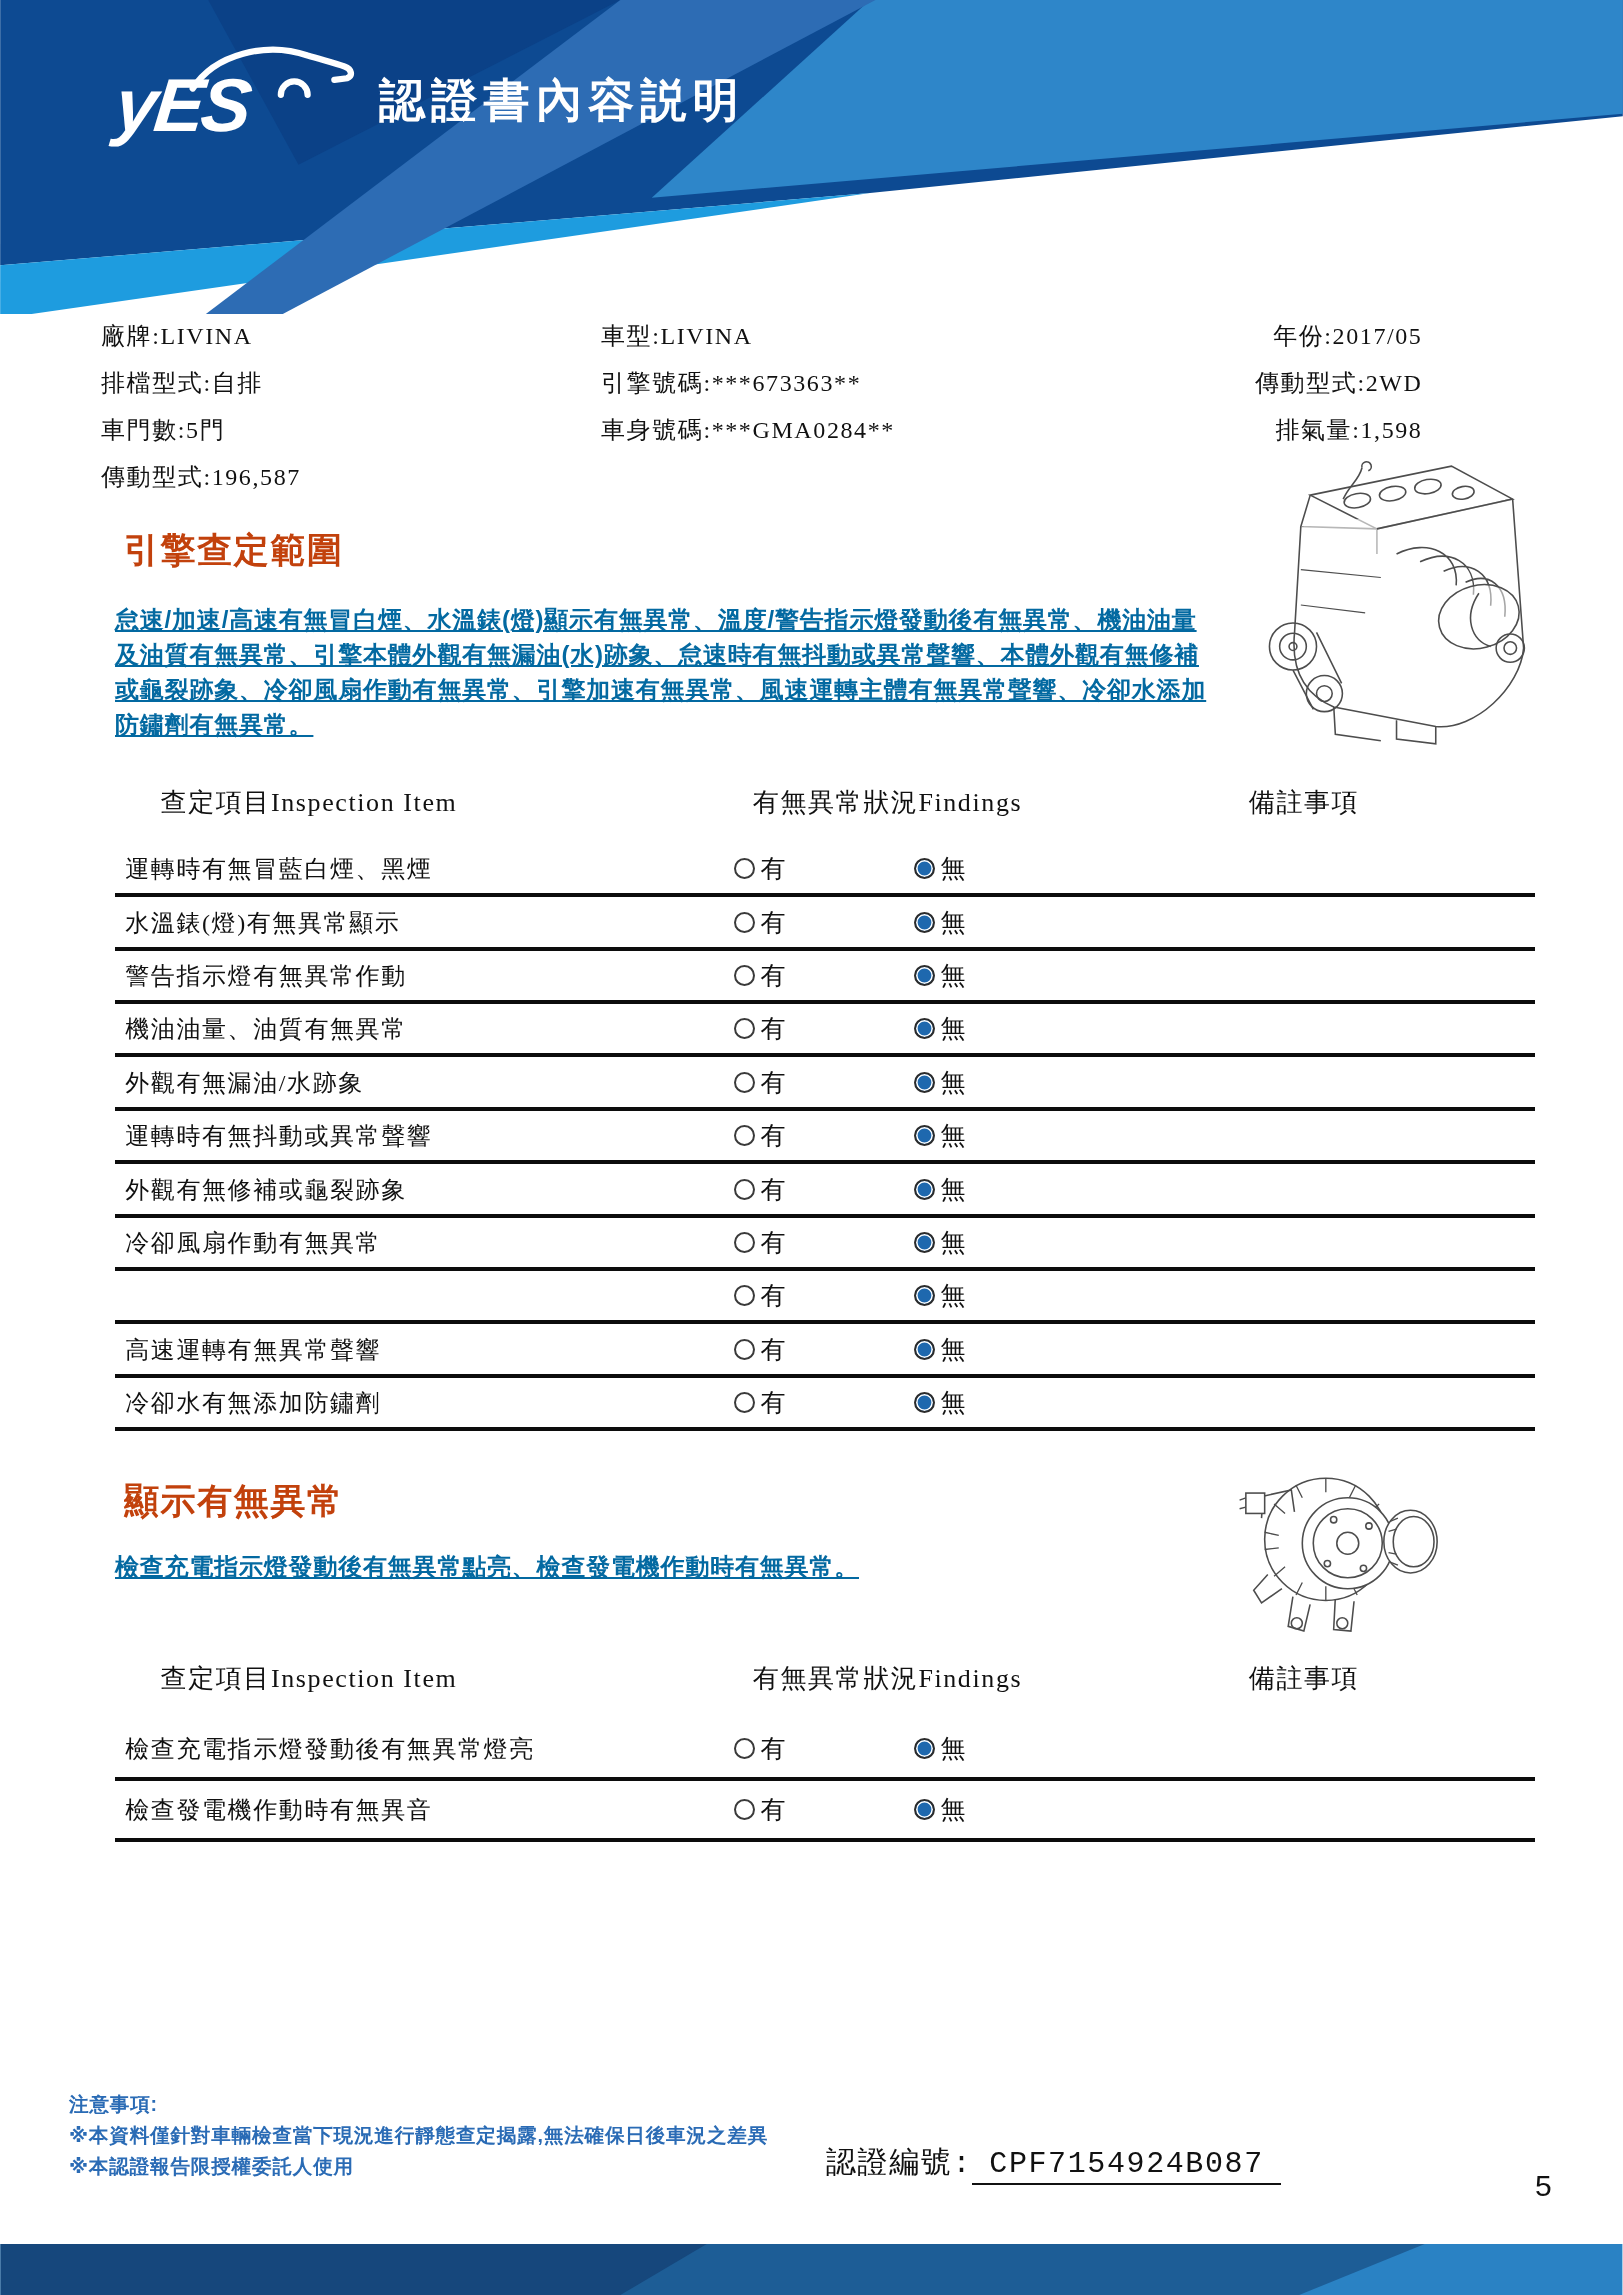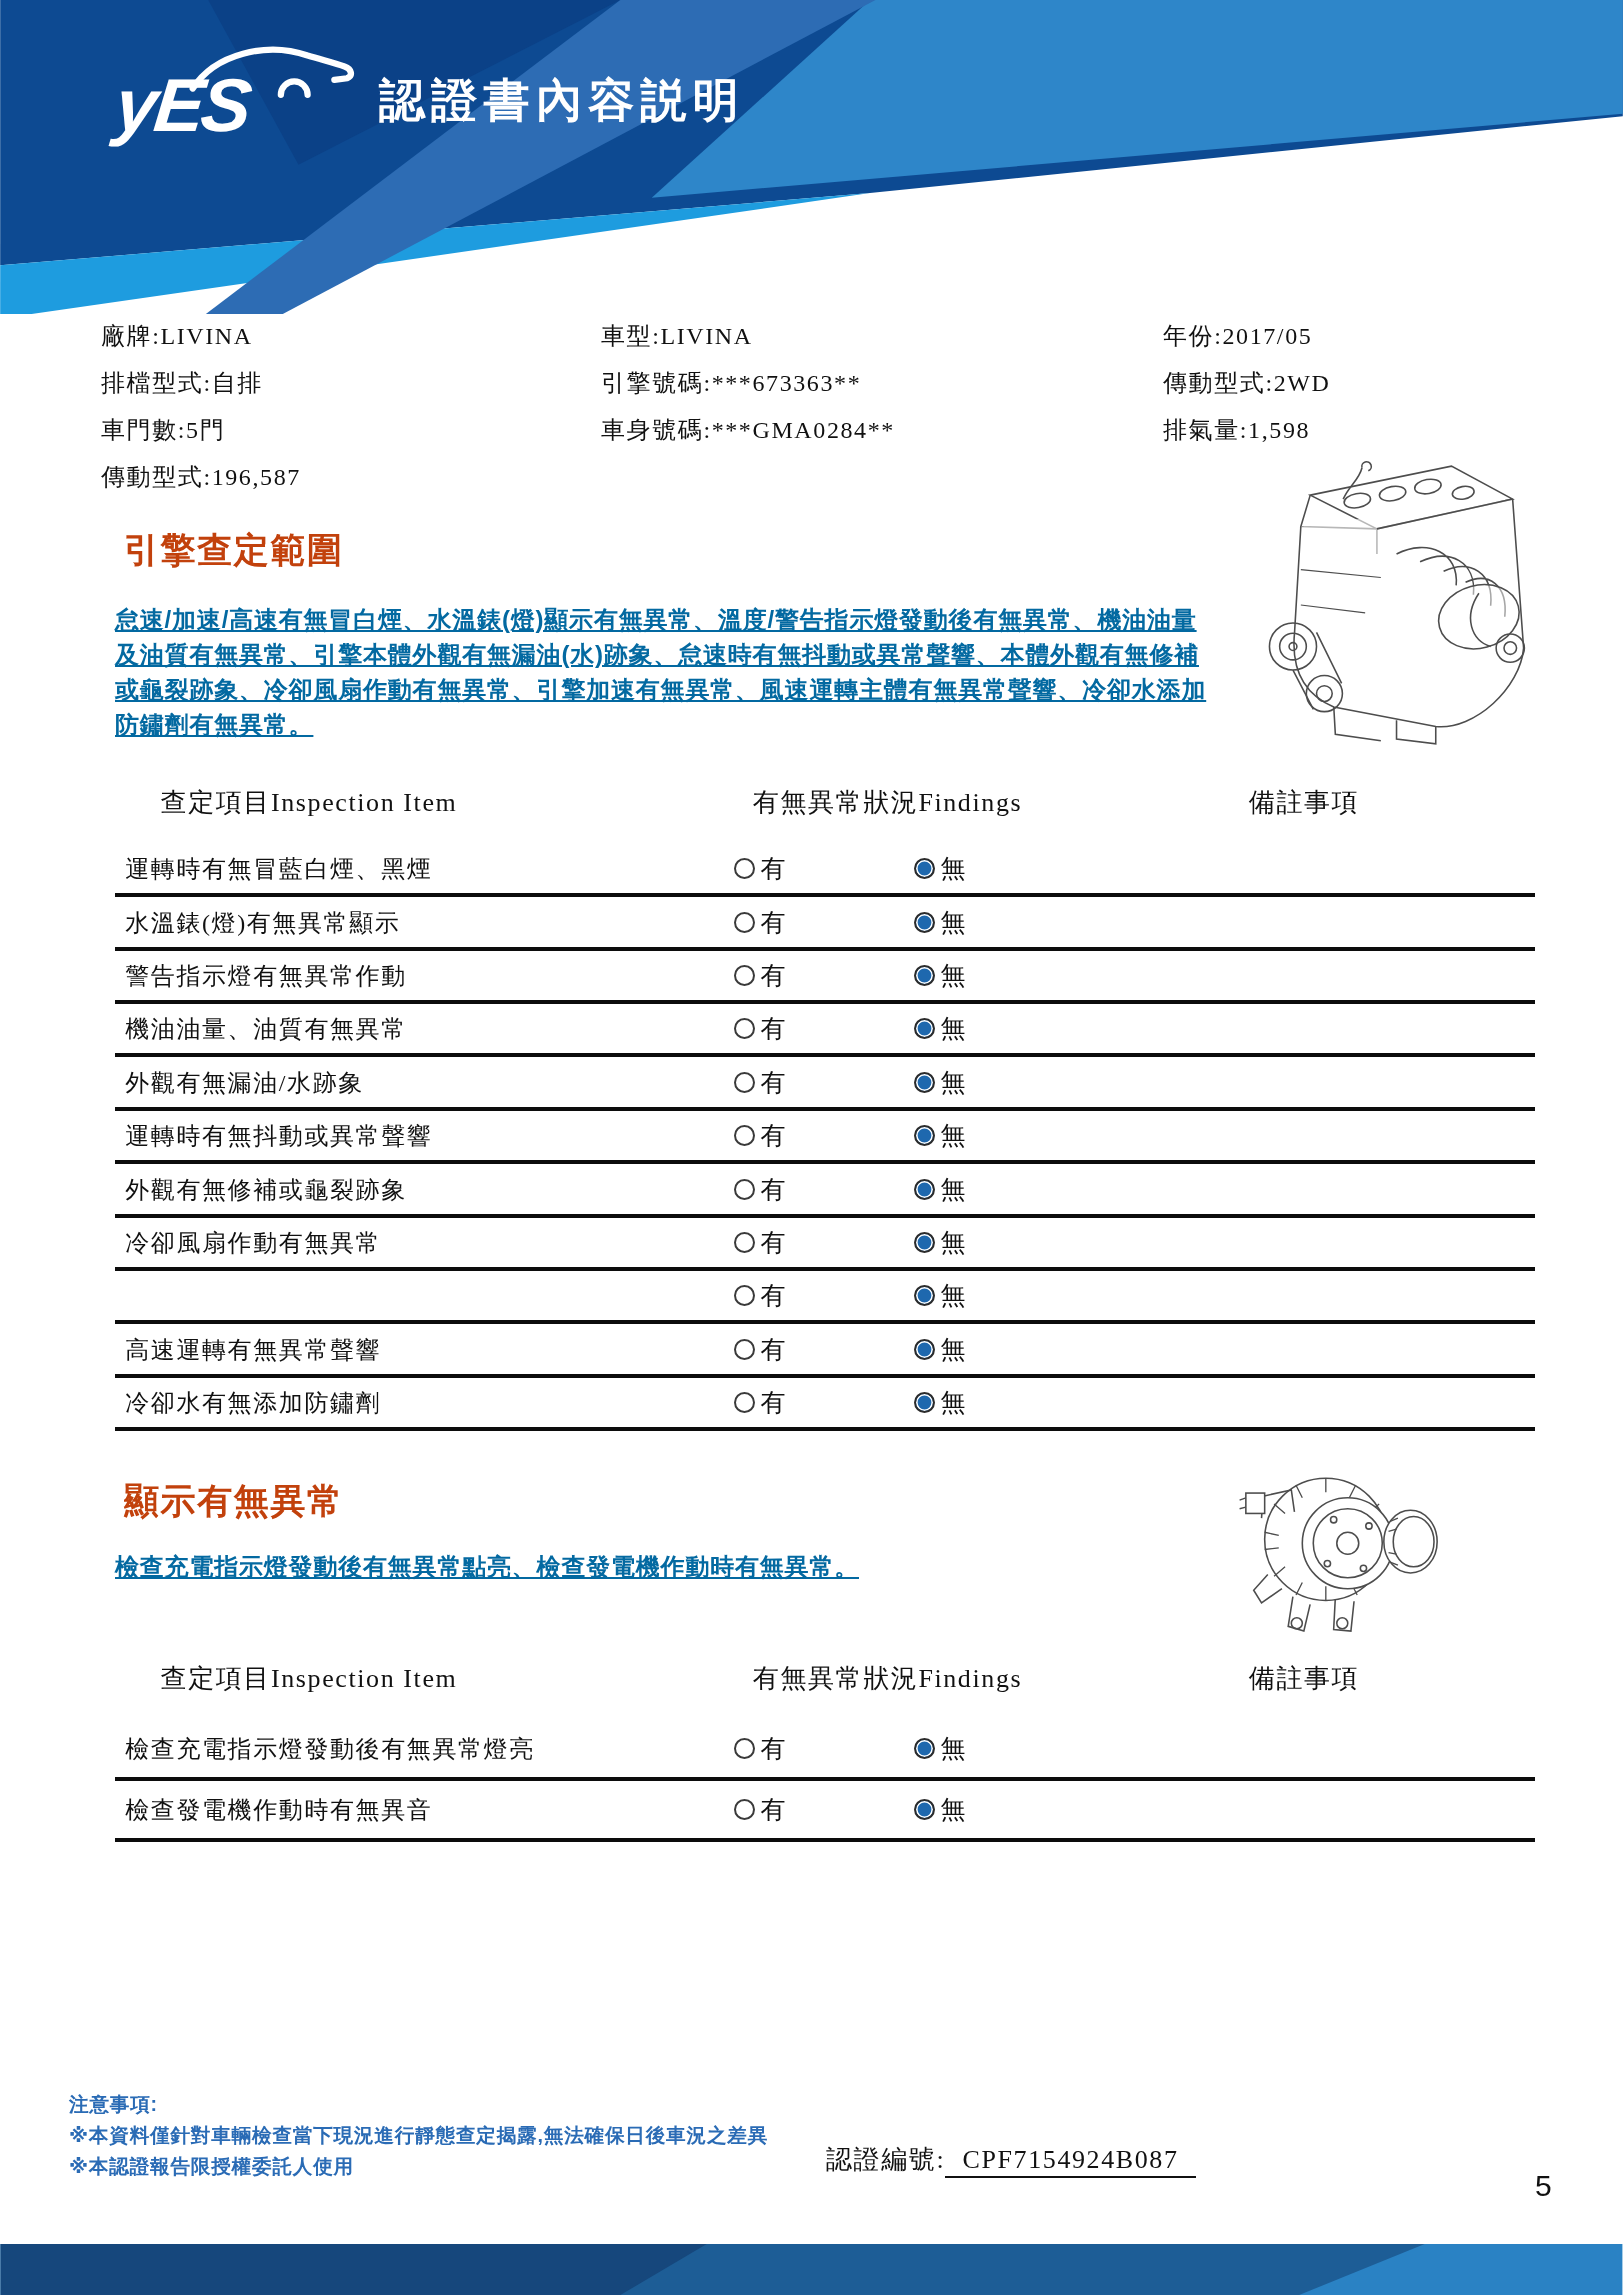--- a/index.html
+++ b/index.html
@@ -42,21 +42,21 @@
   .rlabel{font-size:25px;}
   .rc{width:21px;height:21px;border-radius:50%;box-sizing:border-box;flex:none;}
   .rc.off{border:2.4px solid #3a3a3a;background:#ffffff;}
   .rc.on{border:2.4px solid #2b2b2b;background:#1E68AE;box-shadow:inset 0 0 0 1.6px #ffffff;}
   
   .illus{position:absolute;}
   .illus svg{display:block;}
   
   #notes{position:absolute;left:69px;top:2089px;font-family:"Liberation Sans","DejaVu Sans",sans-serif;
          font-weight:bold;font-size:19.6px;color:#2A6BB5;line-height:31px;letter-spacing:0.8px;}
-  #cert-line{position:absolute;left:826px;top:2142px;font-size:26px;letter-spacing:1.6px;white-space:nowrap;}
+  #cert-line{position:absolute;left:826px;top:2142px;font-size:30px;letter-spacing:1.6px;white-space:nowrap;font-family:Liberation Mono, monospace;}
   #cert-number{border-bottom:2.4px solid #111;padding:0 17.3px 1.6px 17.3px;}
   #page-number{position:absolute;left:1535px;top:2169px;font-family:"Liberation Sans","DejaVu Sans",sans-serif;
                font-size:30px;color:#111;}
   #bottom-bar{position:absolute;left:0;top:2244px;width:1623px;height:51px;}
 </style>
 </head>
 <body>
 
 <div id="page">
 
@@ -82,21 +82,21 @@
     <div class="vinfo-row"><span>廠牌:</span><span>LIVINA</span></div>
     <div class="vinfo-row"><span>排檔型式:</span><span>自排</span></div>
     <div class="vinfo-row"><span>車門數:</span><span>5門</span></div>
     <div class="vinfo-row"><span>傳動型式:</span><span>196,587</span></div>
   </div>
   <div class="vinfo-col serif" style="left:601px;top:313px;">
     <div class="vinfo-row"><span>車型:</span><span>LIVINA</span></div>
     <div class="vinfo-row"><span>引擎號碼:</span><span>***673363**</span></div>
     <div class="vinfo-row"><span>車身號碼:</span><span>***GMA0284**</span></div>
   </div>
-  <div class="vinfo-col serif" style="left:1163px;top:313px;">
+  <div class="vinfo-col serif" style="left:1255px;top:313px;text-align:right;">
     <div class="vinfo-row"><span>年份:</span><span>2017/05</span></div>
     <div class="vinfo-row"><span>傳動型式:</span><span>2WD</span></div>
     <div class="vinfo-row"><span>排氣量:</span><span>1,598</span></div>
   </div>
 
   <div class="section-title" style="top:532px;">引擎查定範圍</div>
   <div class="section-desc" style="top:602px;width:1099px;">怠速/加速/高速有無冒白煙、水溫錶(燈)顯示有無異常、溫度/警告指示燈發動後有無異常、機油油量及油質有無異常、引擎本體外觀有無漏油(水)跡象、怠速時有無抖動或異常聲響、本體外觀有無修補或龜裂跡象、冷卻風扇作動有無異常、引擎加速有無異常、風速運轉主體有無異常聲響、冷卻水添加防鏽劑有無異常。</div>
 
   <div class="illus" style="left:1200px;top:452px;">
     <svg width="346" height="302" viewBox="0 0 440 385" fill="none" stroke="#4d4d4d" stroke-width="2">

